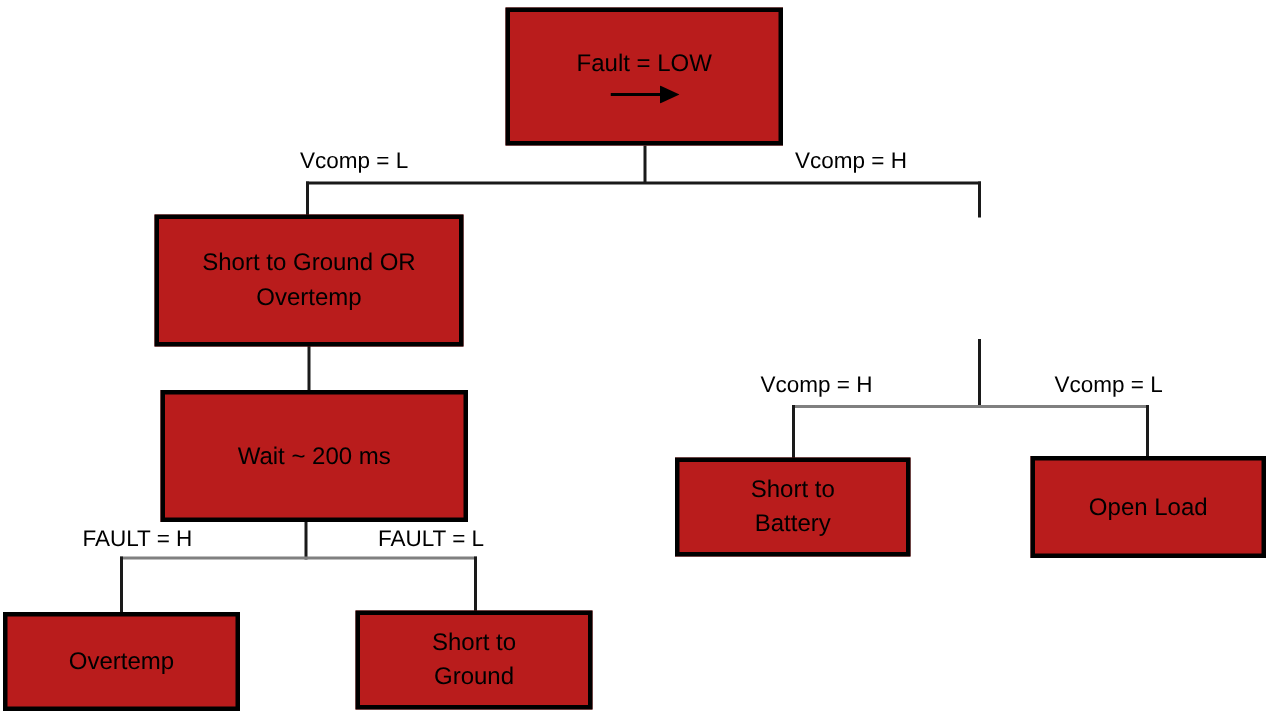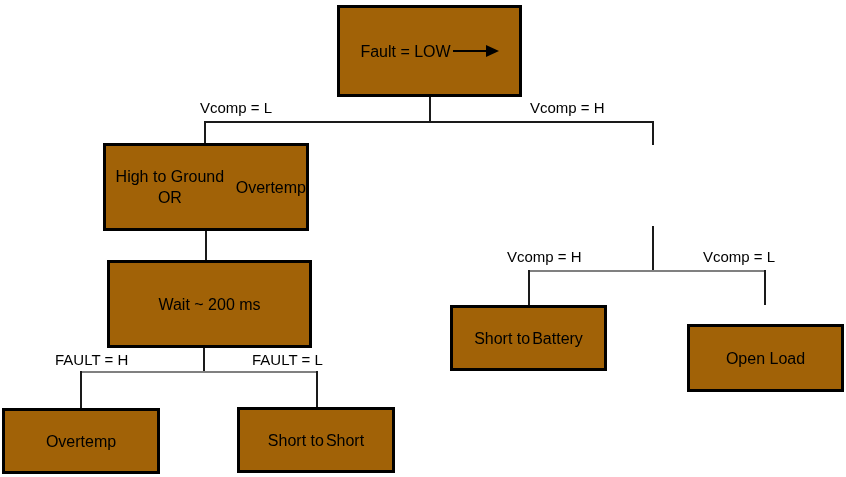--- a/index.html
+++ b/index.html
@@ -13,23 +13,23 @@
     height: 477px;
     background: var(--bg, #ffffff);
     font-family: "Liberation Sans", sans-serif;
     color: var(--text, #000000);
     overflow: hidden;
   }
   .node {
     position: absolute;
     box-sizing: border-box;
     border: 3px solid var(--box-border, #000000);
-    background: #a16207;
+    background: #b91c1c;
     display: flex;
-    flex-direction: row;
+    flex-direction: column;
     align-items: center;
     justify-content: center;
     text-align: center;
     font-size: 16px;
     line-height: 21px;
     gap: 2px;
   }
   .node .arrow-wrap {
     display: flex;
     align-items: center;
@@ -80,40 +80,40 @@
     <span>Fault = LOW</span>
     <span class="arrow-wrap">
       <svg width="46" height="12" viewBox="0 0 46 12">
           <line x1="0" y1="6" x2="33" y2="6" stroke="#000" stroke-width="2"></line>
           <polygon points="33,0 46,6 33,12" fill="#000"></polygon>
         </svg>
     </span>
   </div>
 
   <div class="node" style="left:103px; top:143px; width:206px; height:88px;">
-    <span>High to Ground OR</span>
+    <span>Short to Ground OR</span>
     <span>Overtemp</span>
   </div>
 
   <div class="node" style="left:107px; top:260px; width:205px; height:88px;">
     <span>Wait ~ 200 ms</span>
   </div>
 
   <div class="node" style="left:2px; top:408px; width:158px; height:66px;">
     <span>Overtemp</span>
   </div>
 
   <div class="node" style="left:237px; top:407px; width:158px; height:66px;">
     <span>Short to</span>
-    <span>Short</span>
+    <span>Ground</span>
   </div>
 
 
   <div class="node" style="left:450px; top:305px; width:157px; height:66px;">
     <span>Short to</span>
     <span>Battery</span>
   </div>
 
-  <div class="node" style="left:687px; top:324px; width:157px; height:68px;">
+  <div class="node" style="left:687px; top:304px; width:157px; height:68px;">
     <span>Open Load</span>
   </div>
 
 </div>
 
 </body></html>

